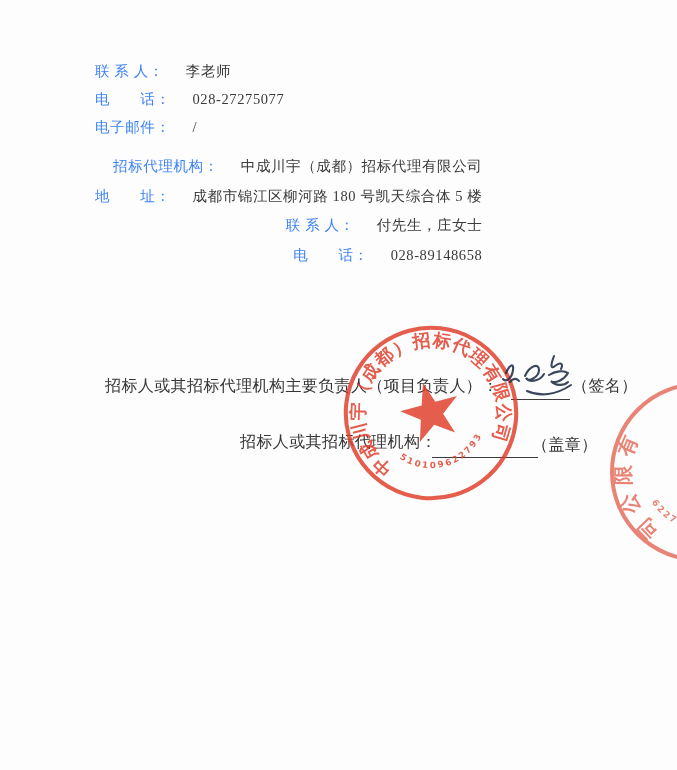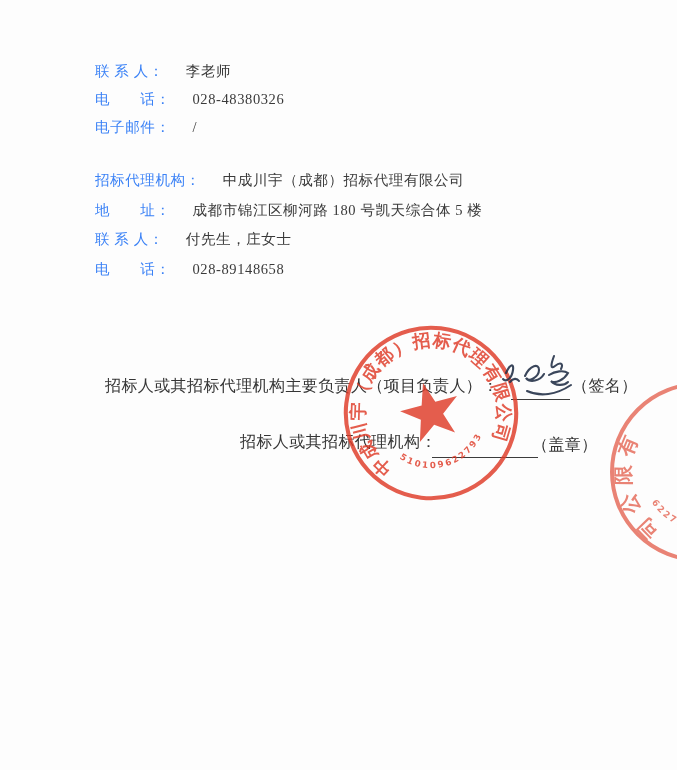--- a/index.html
+++ b/index.html
@@ -3,21 +3,21 @@
 <meta charset="utf-8">
 <style>
   html,body{margin:0;padding:0;background:#ffffff;}
   .page{
     position:relative;width:677px;height:770px;background:#fdfdfd;overflow:hidden;
     font-family:"Liberation Serif","DejaVu Serif",serif;color:#383838;
   }
   
   .block{position:absolute;left:95px;}
   .block-1{top:57px;}
-  .block-2{top:166px;}
+  .block-2{top:152px;text-align:right;}
   .doc-line{white-space:pre;font-size:14.5px;letter-spacing:0.6px;}
   .block-1 .doc-line{height:28px;line-height:28px;}
   .block-2 .doc-line{height:29.5px;line-height:29.5px;}
   .field-label{color:#3b82f6;}
   .field-value{margin-left:22px;color:#3a3a3a;}
   
   .sig-label{position:absolute;font-size:16px;letter-spacing:0.4px;color:#353535;white-space:pre;z-index:2;}
   .sig-label-a{left:105px;top:376px;}
   .sig-label-b{left:240px;top:432px;}
   .sig-suffix{position:absolute;font-size:16px;letter-spacing:0.4px;color:#353535;z-index:2;font-family:Liberation Serif, serif;}
@@ -33,21 +33,21 @@
   
   .handwriting{position:absolute;left:497px;top:351px;z-index:5;}
 </style>
 </head>
 <body>
 
 <div class="page">
 
   <div class="block block-1">
     <div class="doc-line"><span class="field-label">联 系 人：</span><span class="field-value">李老师</span></div>
-    <div class="doc-line"><span class="field-label">电　　话：</span><span class="field-value">028-48380326</span></div>
+    <div class="doc-line"><span class="field-label">电　　话：</span><span class="field-value">028-27275077</span></div>
     <div class="doc-line"><span class="field-label">电子邮件：</span><span class="field-value">/</span></div>
   </div>
 
   <div class="block block-2">
     <div class="doc-line"><span class="field-label">招标代理机构：</span><span class="field-value">中成川宇（成都）招标代理有限公司</span></div>
     <div class="doc-line"><span class="field-label">地　　址：</span><span class="field-value">成都市锦江区柳河路 180 号凯天综合体 5 楼</span></div>
     <div class="doc-line"><span class="field-label">联 系 人：</span><span class="field-value">付先生，庄女士</span></div>
     <div class="doc-line"><span class="field-label">电　　话：</span><span class="field-value">028-89148658</span></div>
   </div>
 

